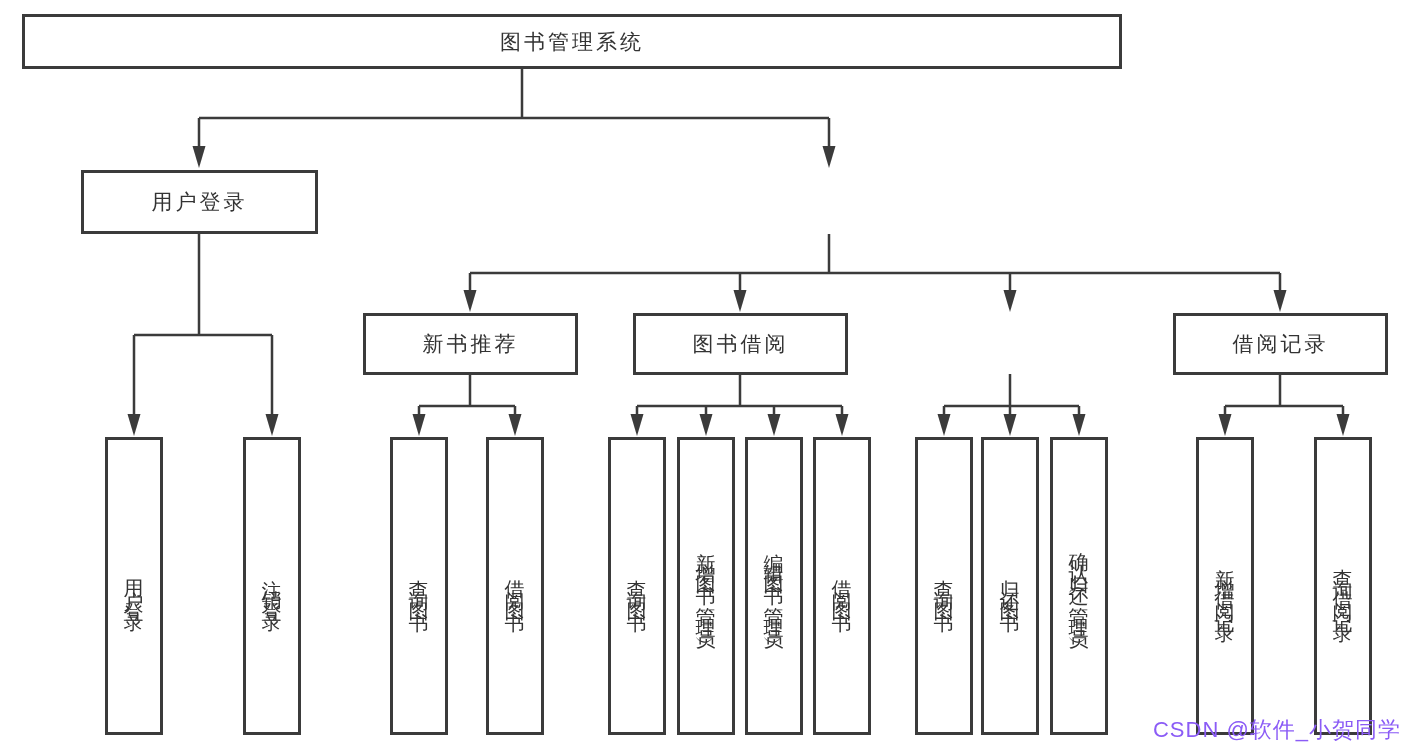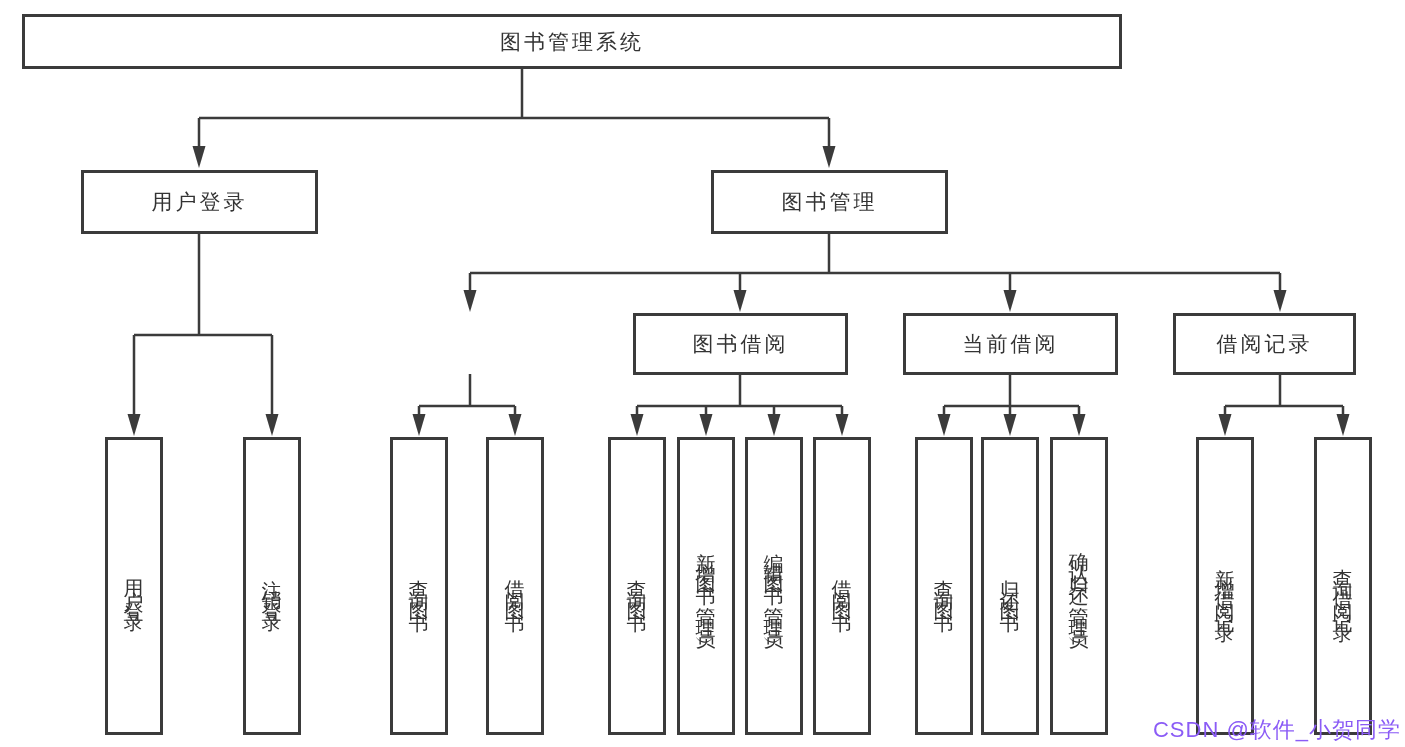--- a/index.html
+++ b/index.html
@@ -107,25 +107,24 @@
       <polygon points="1003.5,414 1016.5,414 1010,436"></polygon>
       <polygon points="1072.5,414 1085.5,414 1079,436"></polygon>
       <polygon points="1218.5,414 1231.5,414 1225,436"></polygon>
       <polygon points="1336.5,414 1349.5,414 1343,436"></polygon>
     </g>
   </svg>
 
   <div class="box h" style="left:22px; top:14px; width:1100px; height:55px;">图书管理系统</div>
 
   <div class="box h" style="left:81px; top:170px; width:237px; height:64px;">用户登录</div>
-  <div class="box h" style="left:711px; top:170px; width:237px; height:64px;">图书管理</div>
 
+  <div class="box h" style="left:363px; top:313px; width:215px; height:62px;">新书推荐</div>
   <div class="box h" style="left:633px; top:313px; width:215px; height:62px;">图书借阅</div>
-  <div class="box h" style="left:903px; top:313px; width:215px; height:62px;">当前借阅</div>
-  <div class="box h" style="left:1173px; top:313px; width:183px; height:62px;">借阅记录</div>
+  <div class="box h" style="left:1173px; top:313px; width:215px; height:62px;">借阅记录</div>
 
   <div class="box v" style="left:105px;">
     <span class="vtext">用户登录</span>
   </div>
   <div class="box v" style="left:243px;">
     <span class="vtext">注销登录</span>
   </div>
 
   <div class="box v" style="left:390px;">
     <span class="vtext">查询图书</span>

